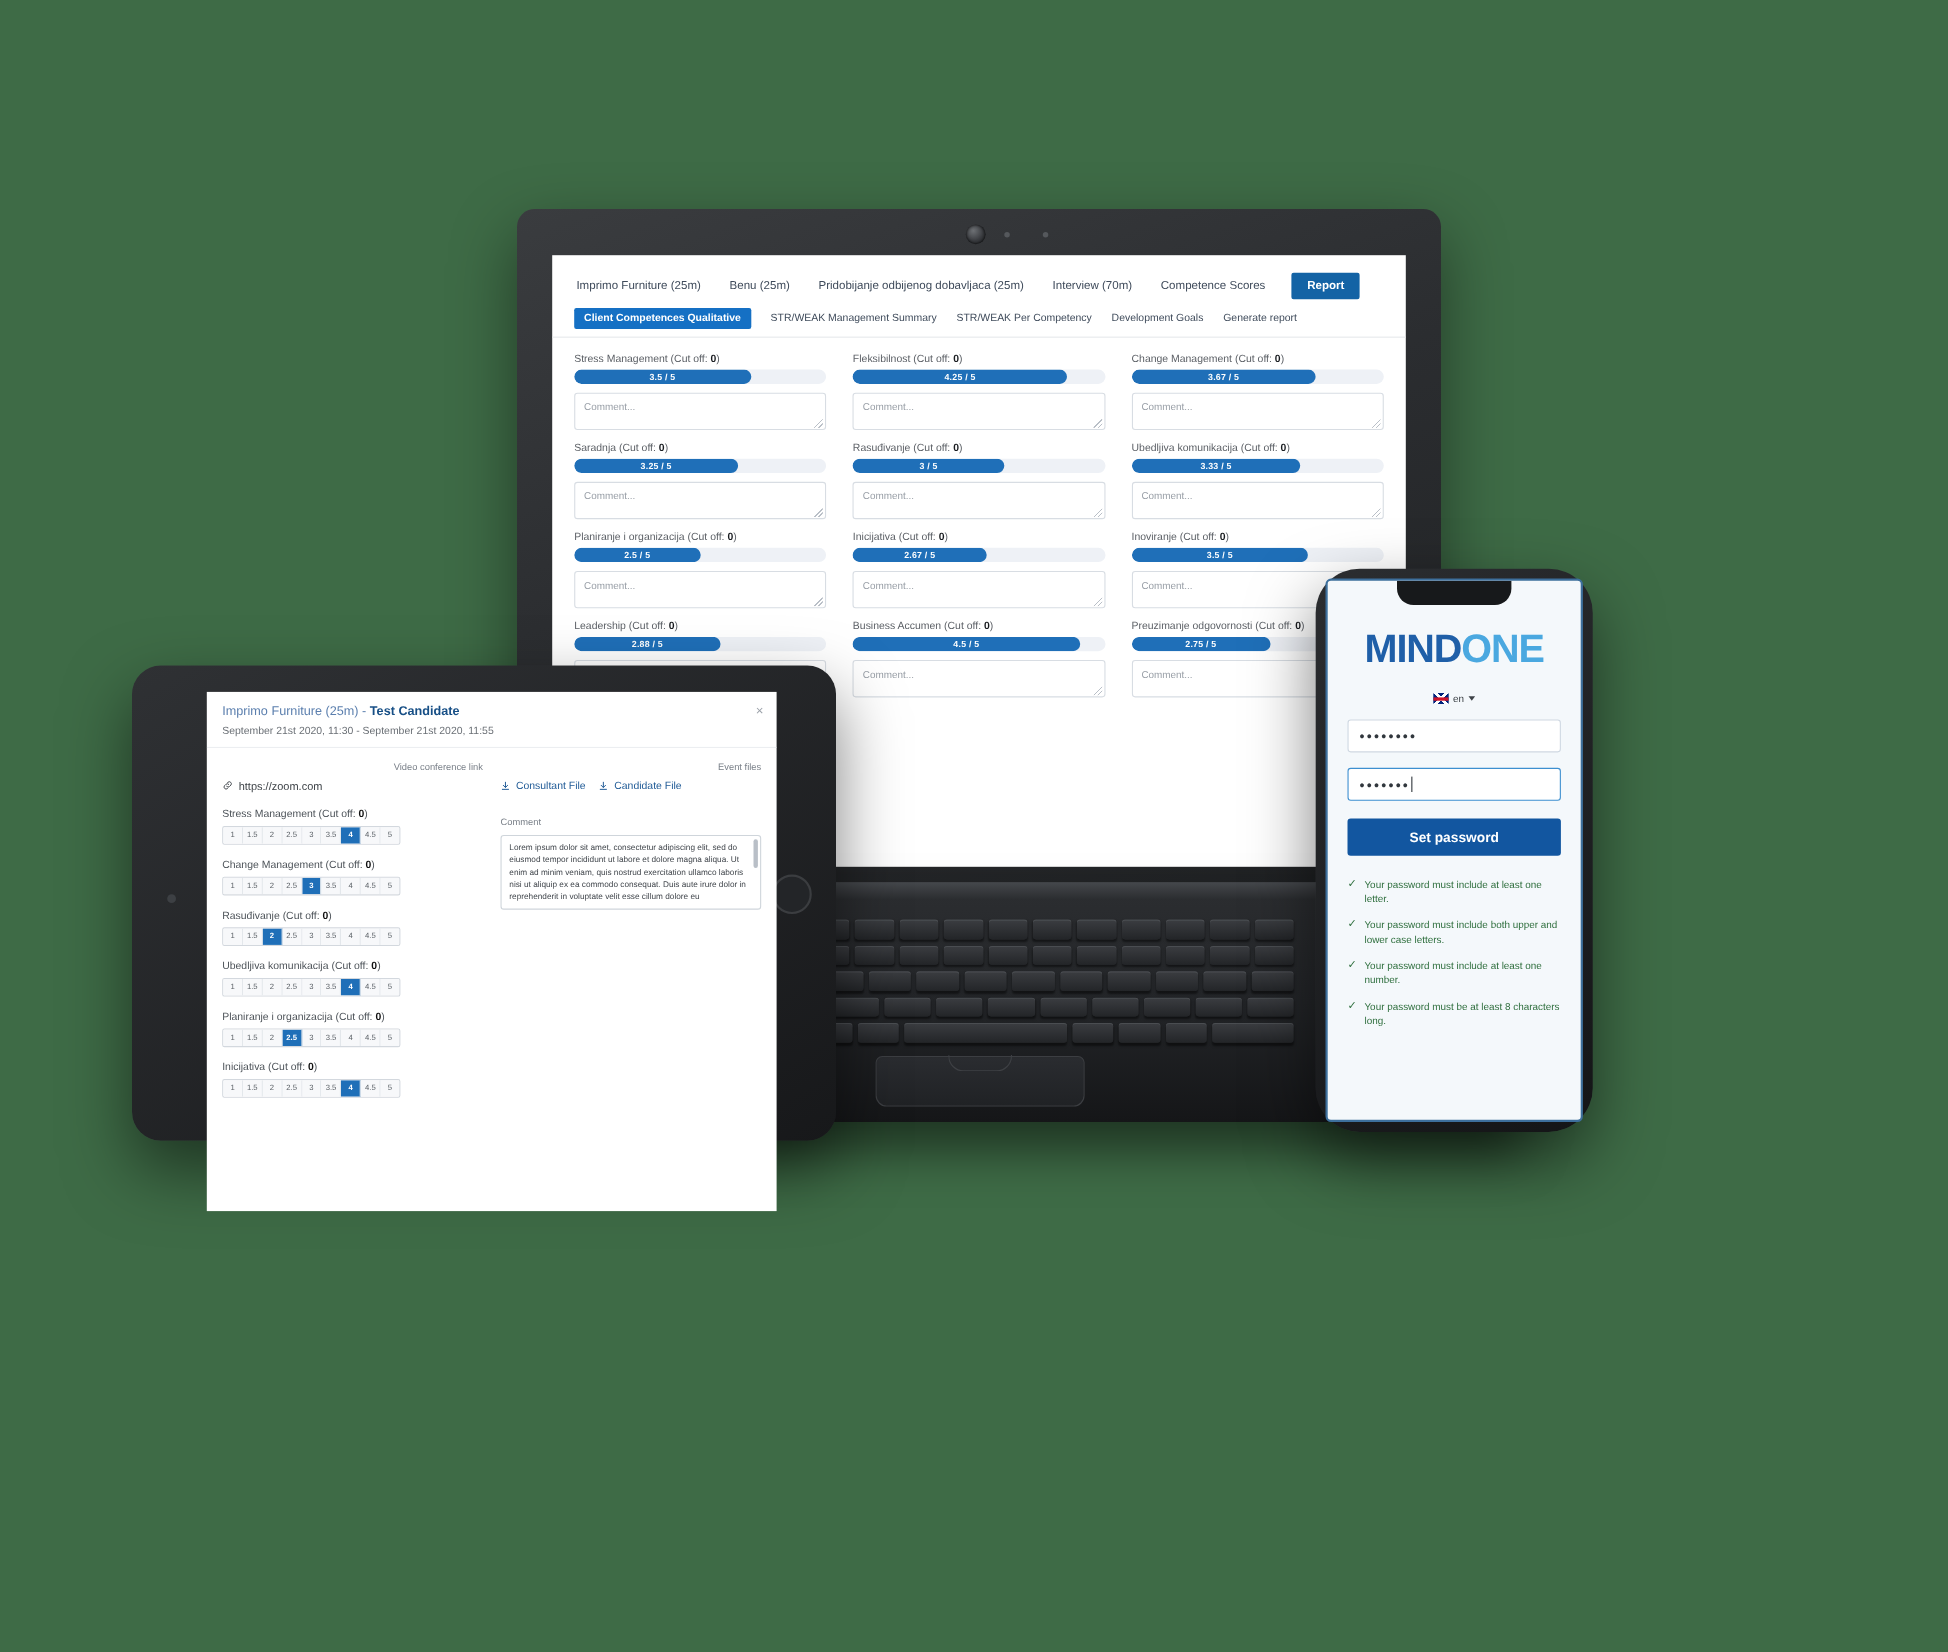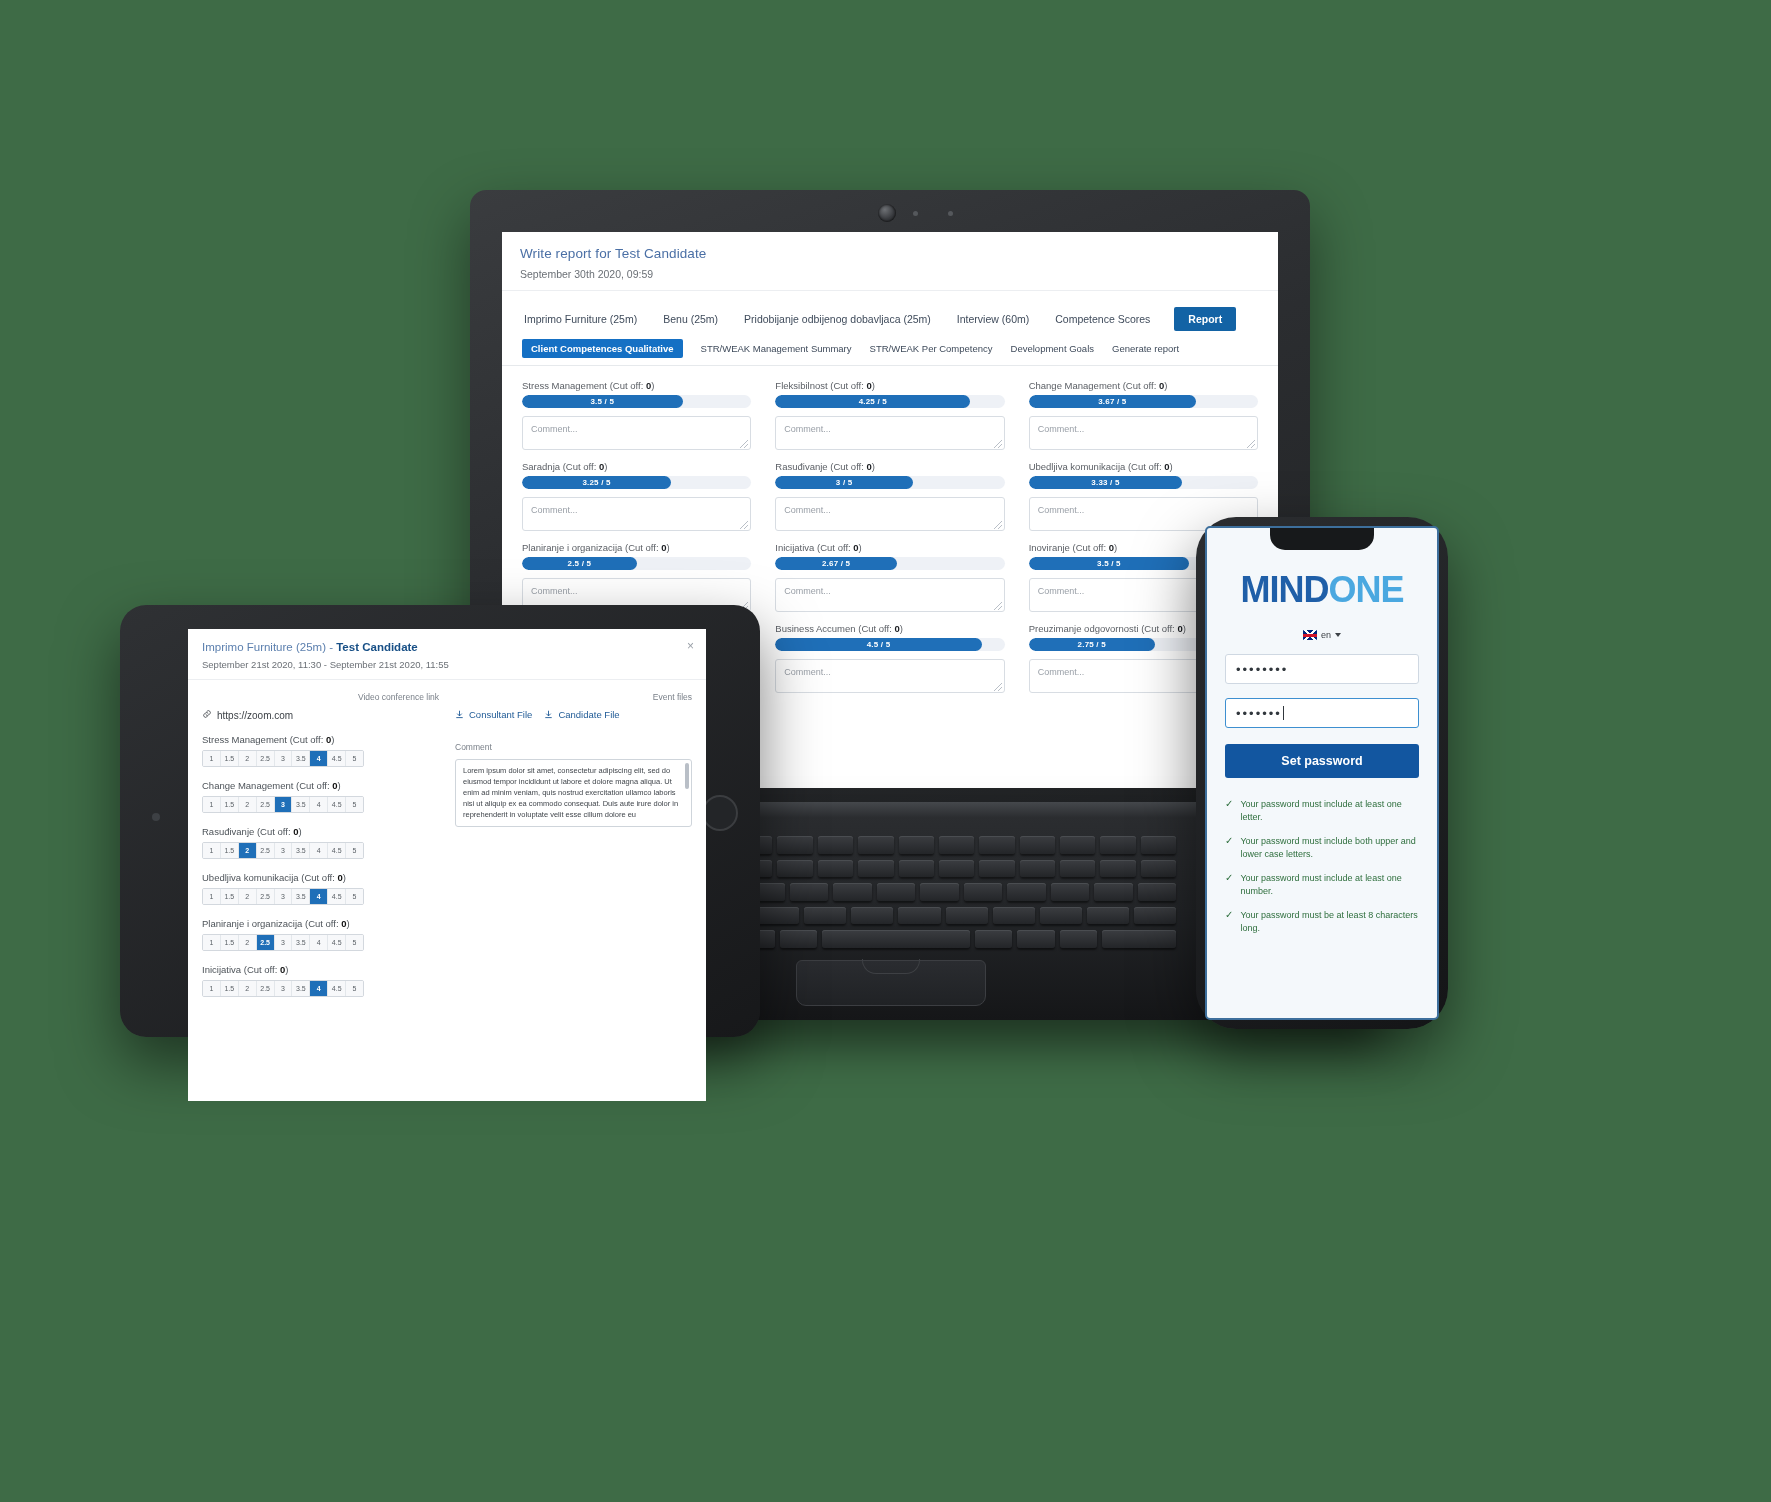--- a/index.html
+++ b/index.html
@@ -155,30 +155,26 @@
   <div class="laptop">
     <div class="laptop-lid">
       <div class="laptop-bezel-top">
         <div class="cam"></div>
         <div class="cam-dot d1"></div>
         <div class="cam-dot d2"></div>
       </div>
 
       <div class="laptop-screen">
 
-        <div class="app-head">
-          <div class="app-title">Write report for Test Candidate</div>
-          <div class="app-sub">September 30th 2020, 09:59</div>
-        </div>
 
         <div class="tabrow">
           <div class="tab">Imprimo Furniture (25m)</div>
           <div class="tab">Benu (25m)</div>
           <div class="tab">Pridobijanje odbijenog dobavljaca (25m)</div>
-          <div class="tab">Interview (60m)</div>
+          <div class="tab">Interview (70m)</div>
           <div class="tab">Competence Scores</div>
           <div class="tab active">Report</div>
         </div>
 
         <div class="subtabrow">
           <div class="subtab active">Client Competences Qualitative</div>
           <div class="subtab">STR/WEAK Management Summary</div>
           <div class="subtab">STR/WEAK Per Competency</div>
           <div class="subtab">Development Goals</div>
           <div class="subtab">Generate report</div>

